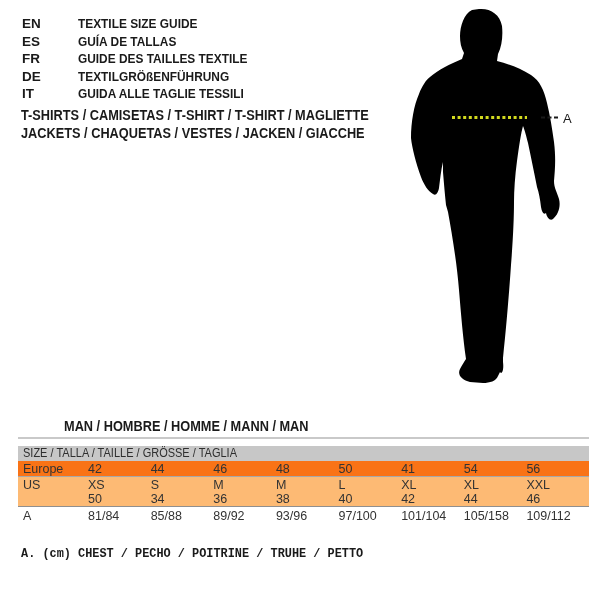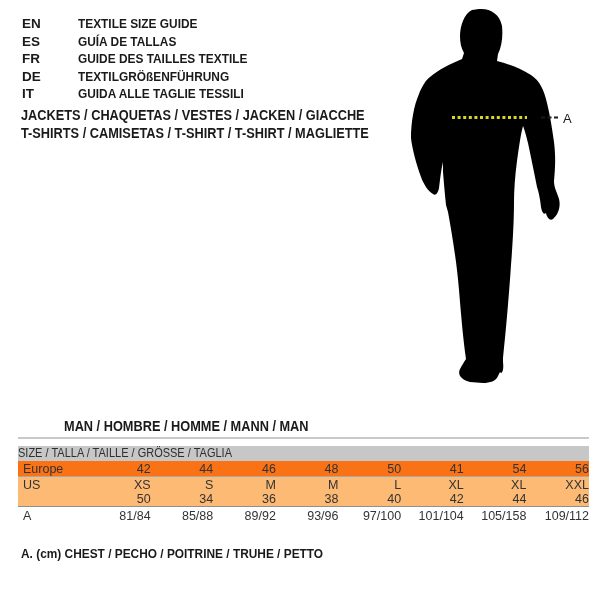--- a/index.html
+++ b/index.html
@@ -14,32 +14,32 @@
   
   .lang-list{left:22px;top:15px;}
   .lang-row{display:flex;height:17.5px;align-items:center;font-weight:bold;font-size:13.5px;gap:20px;}
   .lang-code{width:36px;flex:0 0 36px;}
   
   .categories{left:21px;top:106px;}
   .cat-line{height:18px;font-weight:bold;font-size:14.5px;display:flex;align-items:center;}
 
   
   .man-heading{left:21px;top:418px;font-weight:bold;font-size:14.5px;padding-left:43px;}
-  .footnote{left:21px;top:546px;font-weight:bold;font-size:13.5px;}
+  .footnote{left:21px;top:546px;font-weight:bold;font-size:13.5px;font-family:Liberation Mono, monospace;}
 
   
   .figure-wrap{left:390px;top:0;width:210px;height:400px;}
 
   
   .size-table{left:18px;top:437px;width:571px;}
   .table-topline{height:2px;background:#c9c9c9;margin-bottom:7px;}
-  .thead{background:#c7c7c7;height:15px;line-height:15px;font-size:12.5px;color:#2e2e2e;}
+  .thead{background:#c7c7c7;height:15px;line-height:15px;font-size:12.5px;color:#2e2e2e;padding-left:5px;}
   .trow{display:grid;grid-template-columns:70px repeat(8,1fr);align-items:center;font-size:12.5px;color:#333;}
   .trow .rlabel{text-align:left;padding-left:5px;}
-  .trow .cell{text-align:right;}
+  .trow .cell{text-align:left;}
   .row-europe{height:15px;background:#f97316;}
   .row-divider1{height:1px;background:#a8a8a8;}
   .gray-band{background:#fdba74;}
   .row-us{height:15px;}
   .row-num{height:14px;}
   .row-divider2{height:1px;background:#8f8f8f;}
   .row-a{height:17px;background:#ffffff;}
 </style>
 </head>
 <body>
@@ -62,24 +62,24 @@
     <span class="cond">TEXTILGRÖßENFÜHRUNG</span>
   </div>
   <div class="lang-row">
     <span class="lang-code">IT</span>
     <span class="cond">GUIDA ALLE TAGLIE TESSILI</span>
   </div>
 </div>
 
 <div class="abs categories">
   <div class="cat-line">
-      <span class="cond">JACKETS / CHAQUETAS / VESTES / JACKEN / GIACCHE</span>
+      <span class="cond">T-SHIRTS / CAMISETAS / T-SHIRT / T-SHIRT / MAGLIETTE</span>
     </div>
   <div class="cat-line">
-      <span class="cond">T-SHIRTS / CAMISETAS / T-SHIRT / T-SHIRT / MAGLIETTE</span>
+      <span class="cond">JACKETS / CHAQUETAS / VESTES / JACKEN / GIACCHE</span>
     </div>
 </div>
 
 <div class="abs figure-wrap">
   <svg width="210" height="400" viewBox="390 0 210 400" xmlns="http://www.w3.org/2000/svg">
     <path fill="#000000" d="
       M479,9
       C490,8 500,14 502,26
       C503,36 502,46 498,54
       L497,61

